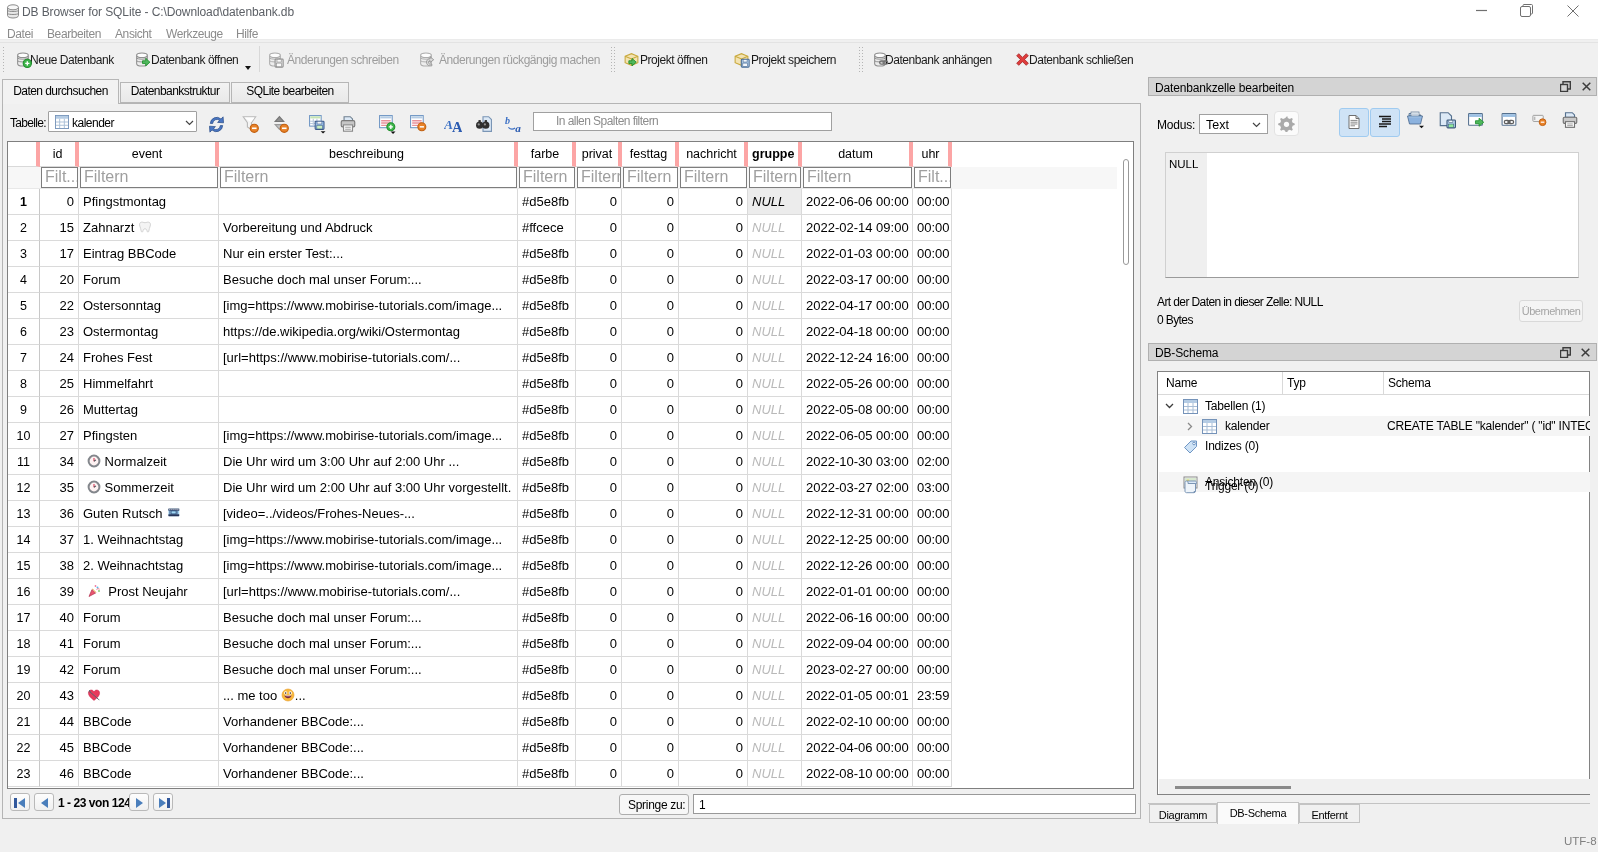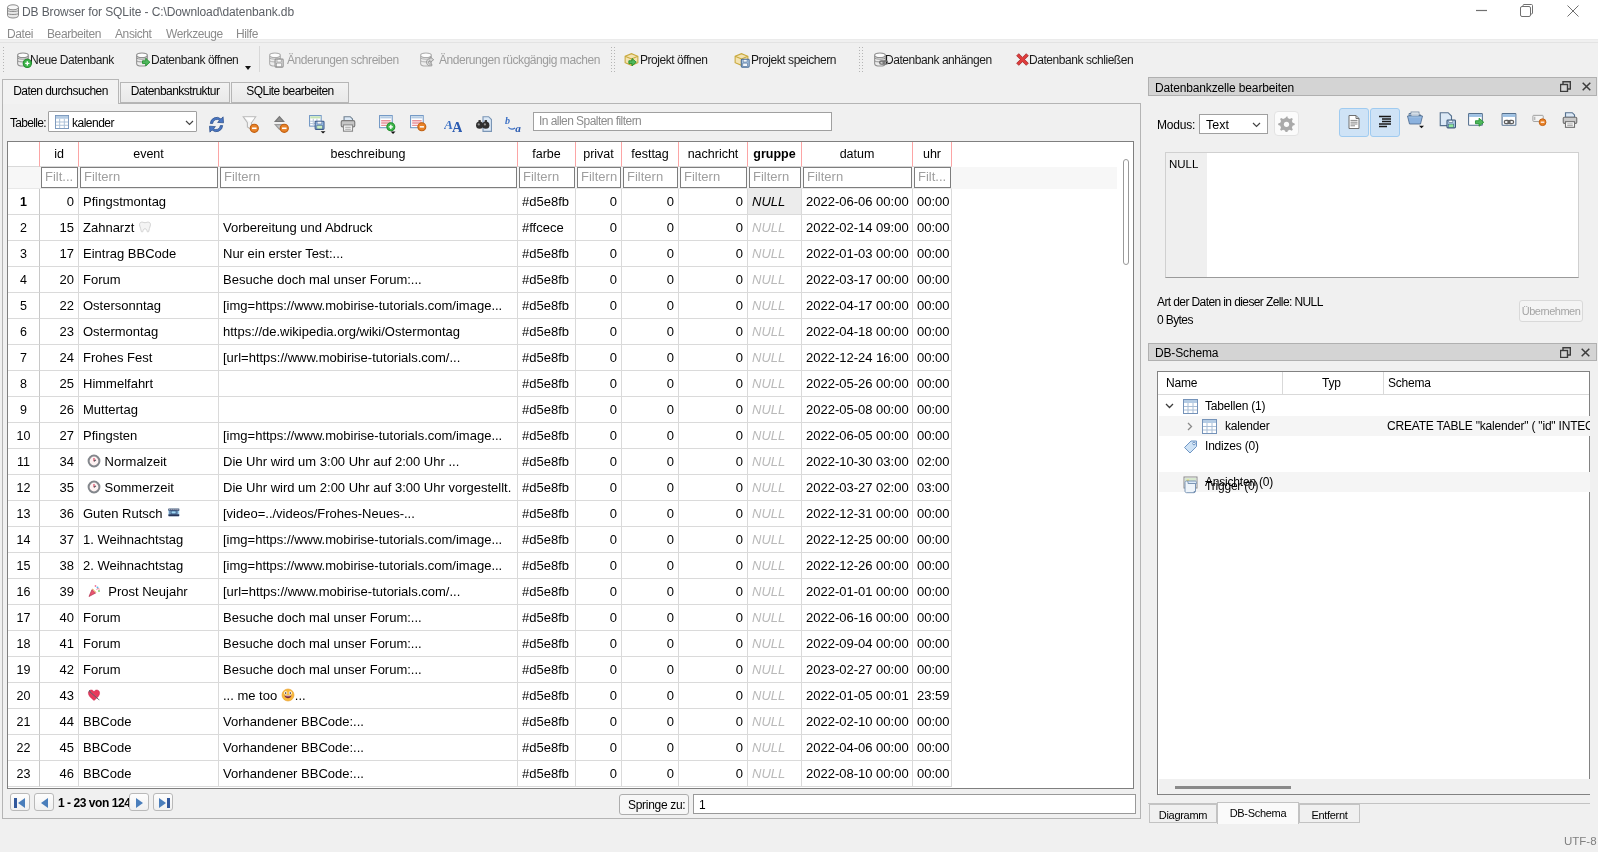--- a/index.html
+++ b/index.html
@@ -25,30 +25,30 @@
 
 
 .mtab { position:absolute; border:1px solid #b6b6b6; background:linear-gradient(#f2f2f2,#e9e9e9); font-size:12px; letter-spacing:-0.55px; }
 .mtab .lbl { position:absolute; width:100%; text-align:center; top:1px; }
 
 
 #pane { left:2px; top:103px; width:1139px; height:716px; background:#f0f0f0; border:1px solid #b4b4b4; }
 
 
 #combo-table { position:absolute; left:45px; top:7px; width:149px; height:21px; background:#fff; border:1px solid #a0a0a0; border-radius:1px; }
-#filter-all { position:absolute; left:530px; top:8px; width:299px; height:19px; background:#fff; border:1px solid #a0a0a0; color:#8c8c8c; font-size:12px; letter-spacing:-0.55px; padding-left:5px; line-height:17px; }
+#filter-all { position:absolute; left:530px; top:8px; width:299px; height:19px; background:#fff; border:1px solid #a0a0a0; color:#8c8c8c; font-size:12px; letter-spacing:-0.55px; padding-left:22px; line-height:17px; }
 
 
 #tablebox { position:absolute; left:4px; top:37px; width:1127px; height:648px; border:1px solid #7f7f7f; background:#fff; overflow:hidden; }
 #grid { border-collapse:separate; border-spacing:0; table-layout:fixed; width:944px; font-size:13px; }
 #grid td { height:26px; padding:0 4px; white-space:nowrap; overflow:hidden; border-right:1px solid #dadada; border-bottom:1px solid #dadada; }
-#grid tr.hdr td { height:25px; text-align:center; font-size:12.5px; border-right:1px solid #fca5a5; border-bottom:1px solid #d9d9d9; background:#fff; }
+#grid tr.hdr td { height:25px; text-align:center; font-size:12.5px; border-right:4px solid #fca5a5; border-bottom:1px solid #d9d9d9; background:#fff; }
 #grid td.rh { text-align:center; font-size:12.5px; border-right:1px solid #c8c8c8; background:#fff; }
 #grid tr.frow td { height:22px; background:#f7f7f7; padding:0 1px; border-right:none; border-bottom:1px solid #e8e8e8; }
-.fin { width:100%; height:21px; border:1px solid #7d7d7d; background:#fff; color:#9f9f9f; font-size:13px; line-height:18px; padding-left:3px; overflow:hidden; white-space:nowrap; }
+.fin { width:100%; height:21px; border:1px solid #7d7d7d; background:#fff; color:#9f9f9f; font-size:16px; line-height:18px; padding-left:3px; overflow:hidden; white-space:nowrap; }
 .num { text-align:right; }
 .nullv { color:#b9b9b9; font-style:italic; }
 td.cur { background:#ececec; font-style:italic; }
 .emoji { display:inline-block; vertical-align:-2px; }
 
 
 .pgbtn { position:absolute; width:20px; height:18px; background:linear-gradient(#fdfdfd,#f0f0f0); border:1px solid #b9b9b9; border-radius:3px; }
 .tri-r { position:absolute; width:0; height:0; border-top:5px solid transparent; border-bottom:5px solid transparent; border-left:7px solid #4a7ebb; }
 .tri-l { position:absolute; width:0; height:0; border-top:5px solid transparent; border-bottom:5px solid transparent; border-right:7px solid #4a7ebb; }
 .vbar { position:absolute; width:3px; height:10px; background:#31589c; }
@@ -745,21 +745,21 @@
     <rect x="0.5" y="3.5" width="7" height="7" fill="none" stroke="#3c3c3c" stroke-width="1.4"></rect>
     <path d="M3 3.5 V0.7 H10.3 V8 H7.5" fill="none" stroke="#3c3c3c" stroke-width="1.4"></path>
   </svg>
   <svg class="abs" style="left:1581px;top:348px" width="9" height="9" viewBox="0 0 9 9">
       <path d="M0.7 0.7 L8.3 8.3 M8.3 0.7 L0.7 8.3" stroke="#3c3c3c" stroke-width="1.5"></path>
     </svg>
 
   <div id="tree">
     <div class="abs" style="left:0;top:0;width:431px;height:23px;background:#fff;border-bottom:1px solid #d9d9d9;">
       <span class="abs" style="left:8px;top:4px;">Name</span>
-      <span class="abs" style="left:129px;top:4px;margin-left:35px;">Typ</span>
+      <span class="abs" style="left:129px;top:4px;">Typ</span>
       <span class="abs" style="left:230px;top:4px;">Schema</span>
       <div class="abs" style="left:124px;top:0;width:1px;height:23px;background:#d9d9d9;"></div>
       <div class="abs" style="left:225px;top:0;width:1px;height:23px;background:#d9d9d9;"></div>
     </div>
     <div class="trow" style="top:24px;" id="trow0">
         <svg width="9" height="6" viewBox="0 0 9 6" style="position:absolute;left:6px;top:7px">
           <path d="M1 1 L4.5 4.5 L8 1" fill="none" stroke="#3c3c3c" stroke-width="1.3"></path>
         </svg>
         <svg width="15" height="15" viewBox="0 0 15 15" style="position:absolute;left:24px;top:3px">
           <rect x="0.5" y="0.5" width="14" height="14" fill="#fff" stroke="#7593b9"></rect>

